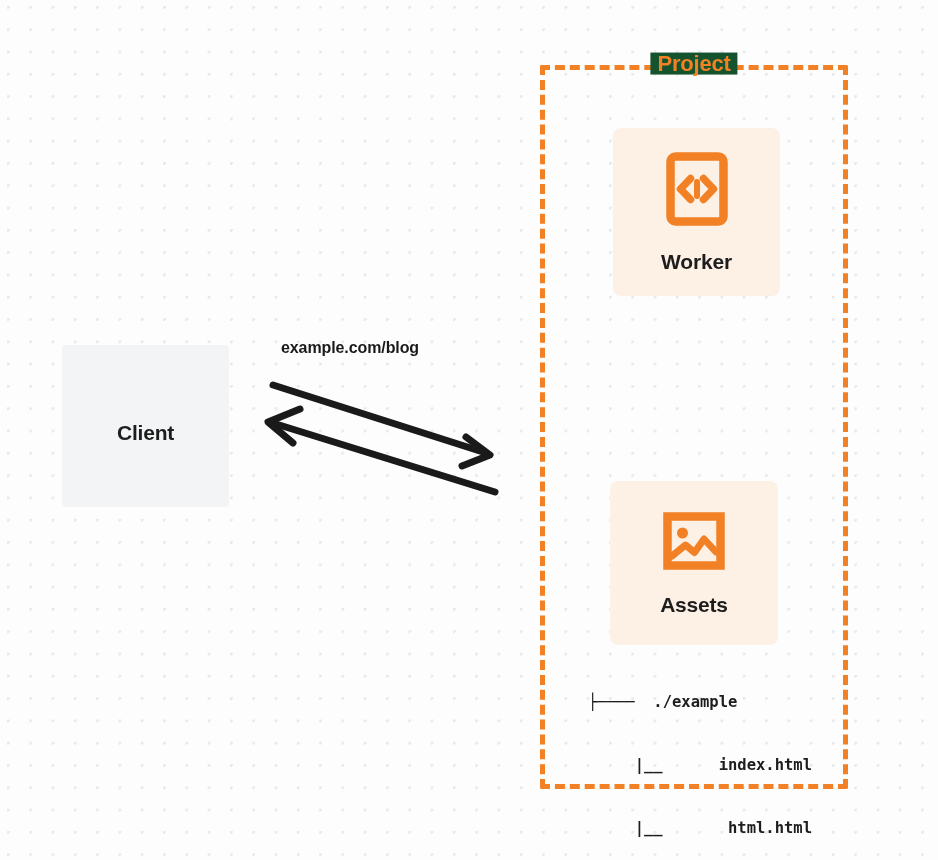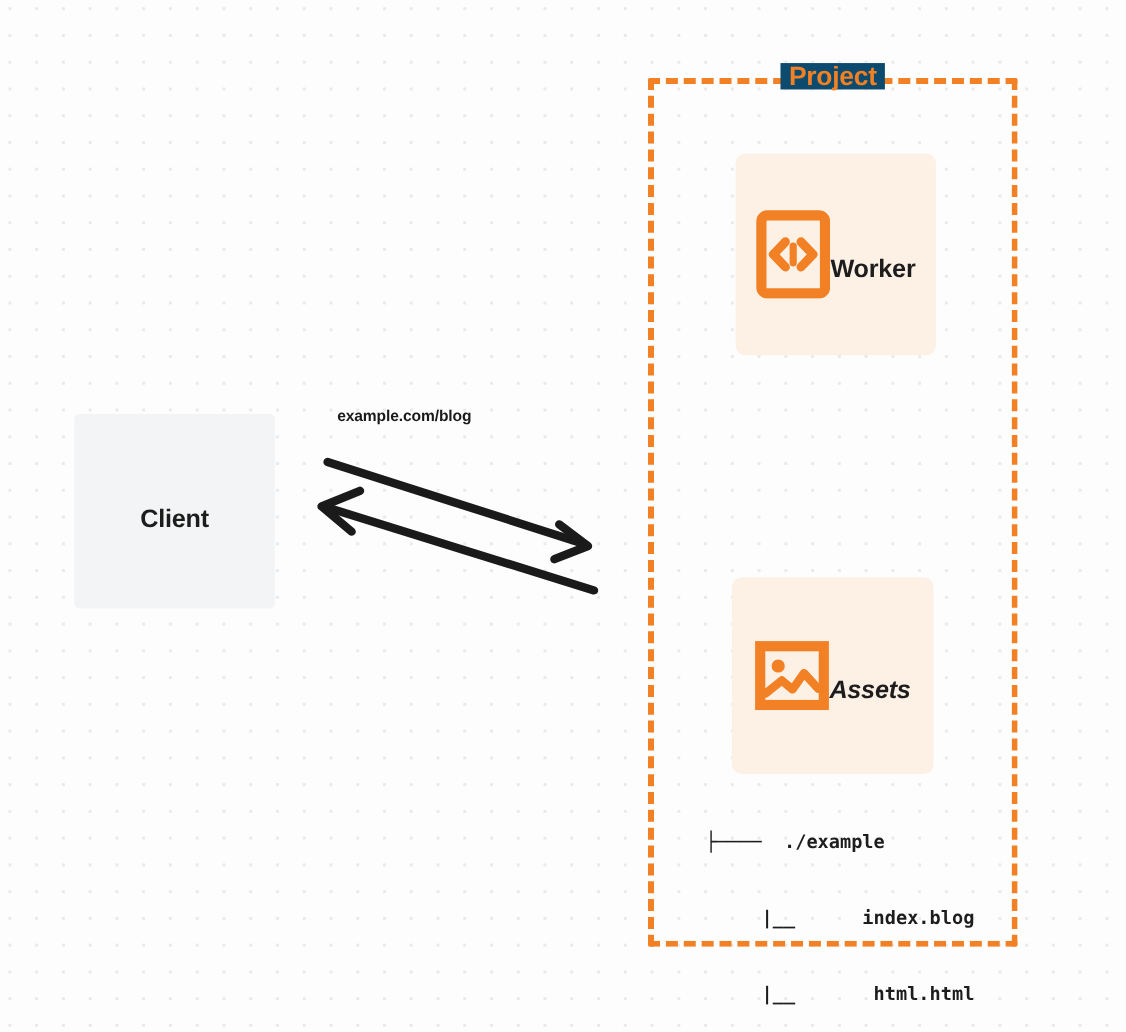--- a/index.html
+++ b/index.html
@@ -40,35 +40,35 @@
     position: absolute;
     inset: 0;
     border: 5px dashed #f28024;
     border-radius: 2px;
   }
   .project-label {
     position: absolute;
     left: 50%;
     top: -1px;
     transform: translate(-50%, -52%);
-    background: #0c4a6e;
+    background: #14532d;
     padding: 0 7px;
     color: #f28024;
     font-size: 22px;
     font-weight: 700;
     letter-spacing: -0.2px;
     line-height: 1;
     white-space: nowrap;
   }
 
   
   .node {
     position: absolute;
     display: flex;
-    flex-direction: row;
+    flex-direction: column;
     align-items: center;
     justify-content: center;
     border-radius: 8px;
   }
   .node-label {
     font-size: 21px;
     font-weight: 700;
     color: #1d1d1d;
     letter-spacing: -0.2px;
     line-height: 1;
@@ -83,21 +83,21 @@
   }
   .node-worker .node-label { margin-top: 25px; }
 
   .node-assets {
     left: 610px;
     top: 481px;
     width: 168px;
     height: 164px;
     background: #fdf1e6;
   }
-  .node-assets .node-label { margin-top: 24px; font-style: italic; }
+  .node-assets .node-label { margin-top: 24px; }
 
   .node-client {
     left: 62px;
     top: 345px;
     width: 167px;
     height: 162px;
     background: #f3f4f5;
     border-radius: 4px;
   }
   .node-client .node-label { margin-top: 12px; text-align: center; }
@@ -126,21 +126,21 @@
     width: 938px;
     height: 860px;
     pointer-events: none;
     overflow: visible;
   }
 
   .edge-label {
     position: absolute;
     left: 281px;
     top: 340px;
-    font-size: 13px;
+    font-size: 16px;
     font-weight: 700;
     color: #1a1a1a;
     letter-spacing: -0.1px;
     line-height: 1;
     white-space: nowrap;
   }
 </style>
 </head>
 <body>
 
@@ -169,21 +169,21 @@
         <rect x="4.5" y="4.5" width="53" height="49" stroke="#f28024" stroke-width="8.5" fill="none"></rect>
         <circle cx="19.5" cy="21" r="5.5" fill="#f28024"></circle>
         <path d="M9 44 L22.5 33 L31.5 40.5 L41 27 L53 40" stroke="#f28024" stroke-width="7" stroke-linecap="round" stroke-linejoin="round" fill="none"></path>
       </svg>
     </span>
     <span class="node-label">Assets</span>
   </div>
 
   <div class="file-tree">
     <span class="tree-line">├────  ./example</span>
-    <span class="tree-line">     |__      index.blog</span>
+    <span class="tree-line">     |__      index.html</span>
     <span class="tree-line">     |__       html.html</span>
     
   </div>
 
   <div class="node node-client">
     <span class="node-label">Client</span>
   </div>
 
   <svg class="connector" viewBox="0 0 938 860">
 

